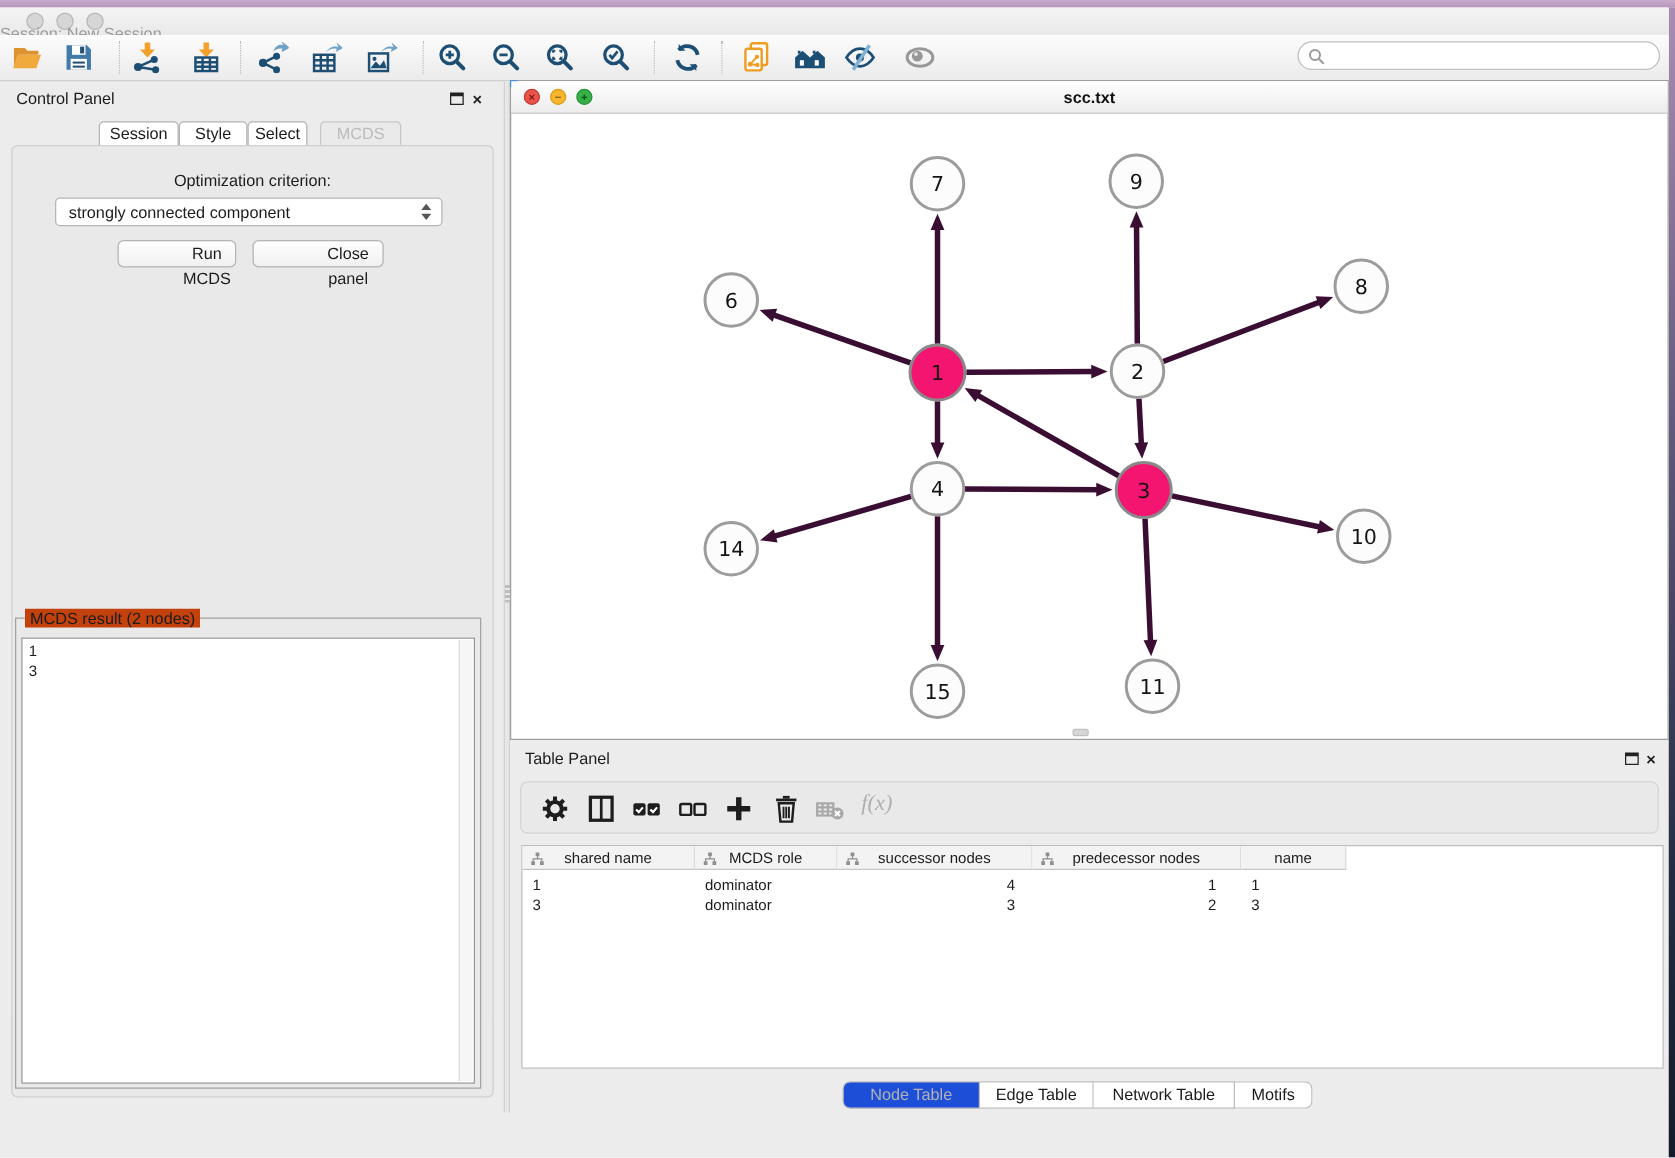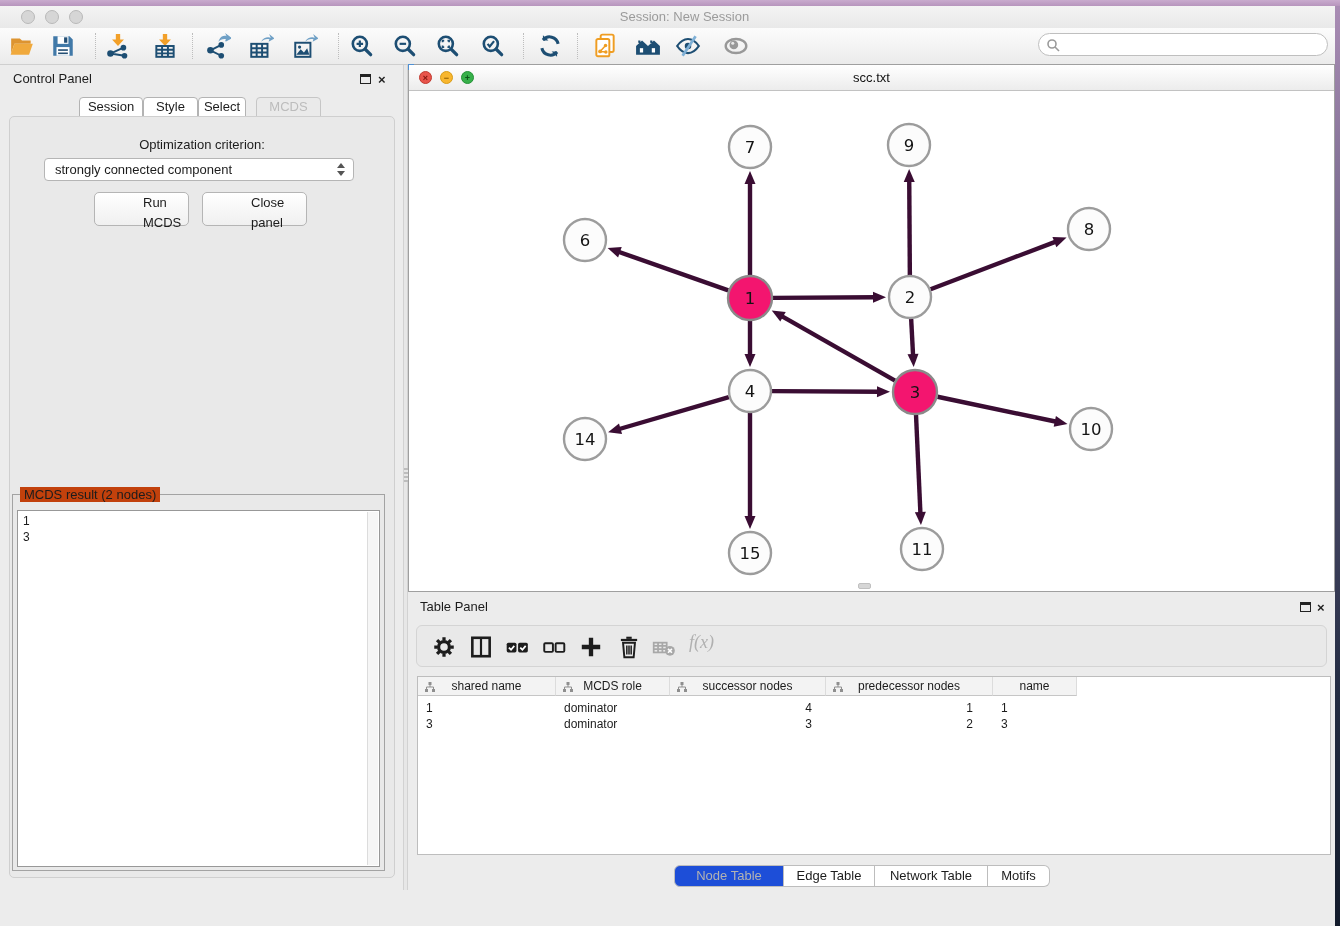--- a/index.html
+++ b/index.html
@@ -7,21 +7,21 @@
   body { font-family:"Liberation Sans","DejaVu Sans",sans-serif; font-size:13px; color:#1c1c1c; }
   .abs { position:absolute; }
   #screen { position:relative; width:1340px; height:926px; background:#ececec; overflow:hidden; }
 
   
   #wall-top { left:0; top:0; width:1340px; height:6px; background:linear-gradient(#c9abce,#b795bd); }
   #wall-right { left:1335px; top:6px; width:5px; height:920px; background:linear-gradient(#a98cb4,#5a5576 40%,#232c42 75%,#131b2b); }
 
   
   #titlebar { left:0; top:6px; width:1335px; height:22px; background:linear-gradient(#f4f4f4,#e9e9e9); }
-  #titlebar .win-title { position:absolute; left:0; right:0; top:3px; text-align:center; color:#9b9b9b;margin-left:34px; }
+  #titlebar .win-title { position:absolute; left:0; right:0; top:13px; text-align:left; color:#9b9b9b; }
   .traffic-gray { position:absolute; top:4px; width:14px; height:14px; border-radius:50%; background:#d6d6d6; border:1px solid #b9b9b9; }
 
   
   #toolbar { left:0; top:28px; width:1335px; height:37px; background:linear-gradient(#fcfcfc,#ebebeb); border-bottom:1px solid #cfcfcf; }
   .tbi { position:absolute; top:5px; width:26px; height:26px; }
   .tbsep { position:absolute; top:5px; height:26px; width:0; border-left:1px dotted #bdbdbd; }
   #search-box { position:absolute; left:1038px; top:5px; width:290px; height:23px; background:#fff; border:1px solid #bfbfbf; border-radius:12px; }
   #search-box svg { position:absolute; left:7px; top:4px; }
 
   
@@ -31,35 +31,35 @@
   #cp-tabs { left:0; top:97px; width:404px; height:20px; }
   .cp-tab { position:absolute; top:0; height:20px; background:#fff; border:1px solid #b3b3b3; border-radius:4px 4px 0 0; text-align:center; line-height:18px; font-size:13px; }
   .cp-tab.dimmed { background:#eaeaea; color:#bcbcbc; border-color:#c6c6c6; }
   #cp-body { left:9px; top:116px; width:386px; height:762px; background:#e9e9e9; border:1px solid #cfcfcf; border-radius:5px; }
   #opt-label { left:0; top:137px; width:404px; text-align:center; }
   #criterion-select { left:44px; top:158px; width:310px; height:23px; background:#fff; border:1px solid #b5b5b5; border-radius:4px; line-height:21px; padding-left:10px; }
   .updown { position:absolute; right:8px; top:4px; }
   .updown i { display:block; width:0; height:0; border-left:4px solid transparent; border-right:4px solid transparent; }
   .updown .up { border-bottom:5px solid #555; margin-bottom:3px; }
   .updown .dn { border-top:5px solid #555; }
-  .cp-btn { position:absolute; top:192px; height:34px; background:linear-gradient(#fff,#f0f0f0); border:1px solid #b5b5b5; border-radius:5px; text-align:left; line-height:20px;padding-left:48px; }
+  .cp-btn { position:absolute; top:192px; height:22px; background:linear-gradient(#fff,#f0f0f0); border:1px solid #b5b5b5; border-radius:5px; text-align:center; line-height:20px;padding-left:48px; }
   #mcds-fieldset { left:12px; top:494px; width:373px; height:377px; border:1px solid #a3a3a3; }
   #mcds-legend { position:absolute; left:7px; top:-8px; background:#c2410c; padding:0 4px; }
   #mcds-textbox { position:absolute; left:4px; top:15px; width:363px; height:357px; background:#fff; border:1px solid #989898; }
   #mcds-text { position:absolute; left:5px; top:2px; font-size:12px; line-height:16px; white-space:pre; }
   #mcds-scroll { position:absolute; right:1px; top:1px; bottom:1px; width:11px; background:#f6f6f6; border-left:1px solid #dcdcdc; }
 
   
   #v-split { left:403px; top:65px; width:5px; height:825px; background:#e7e7e7; border-left:1px solid #d2d2d2; border-right:1px solid #d2d2d2; }
   #v-grip { left:404px; top:468px; width:4px; height:14px; background:repeating-linear-gradient(#bdbdbd 0 2px,#e7e7e7 2px 4px); }
 
   
   #net-frame { left:408px; top:64px; width:927px; height:528px; background:#fff; border:1px solid #9f9f9f; }
   #net-titlebar { position:absolute; left:0; top:0; right:0; height:26px; background:linear-gradient(#ffffff,#ececec); border-bottom:1px solid #c2c2c2; }
-  #net-title { position:absolute; left:0; right:0; top:5px; text-align:center; color:#111; }
+  #net-title { position:absolute; left:0; right:0; top:5px; text-align:center; color:#111;font-weight:bold; }
   .tl { position:absolute; top:6px; width:13px; height:13px; border-radius:50%; font-size:9px; font-weight:bold; text-align:center; line-height:12px; }
   .tl-red { background:#e8544b; border:1px solid #c03a30; color:#7d130d; }
   .tl-yel { background:#f8b62e; border:1px solid #d89c17; color:#8e5d00; }
   .tl-grn { background:#37b04a; border:1px solid #249236; color:#0c5519; }
   #focus-corner { position:absolute; left:-1px; top:-1px; width:6px; height:6px; border-left:2px solid #4f8fd2; border-top:2px solid #4f8fd2; }
   #net-grip { position:absolute; left:449px; bottom:2px; width:13px; height:6px; background:#d6d6d6; border:1px solid #c0c0c0; border-radius:2px; }
 
   
   #tp-title { left:420px; top:599px; }
   #tp-toolbar { left:416px; top:625px; width:911px; height:42px; background:#e9e9e9; border:1px solid #d4d4d4; border-radius:6px; }

